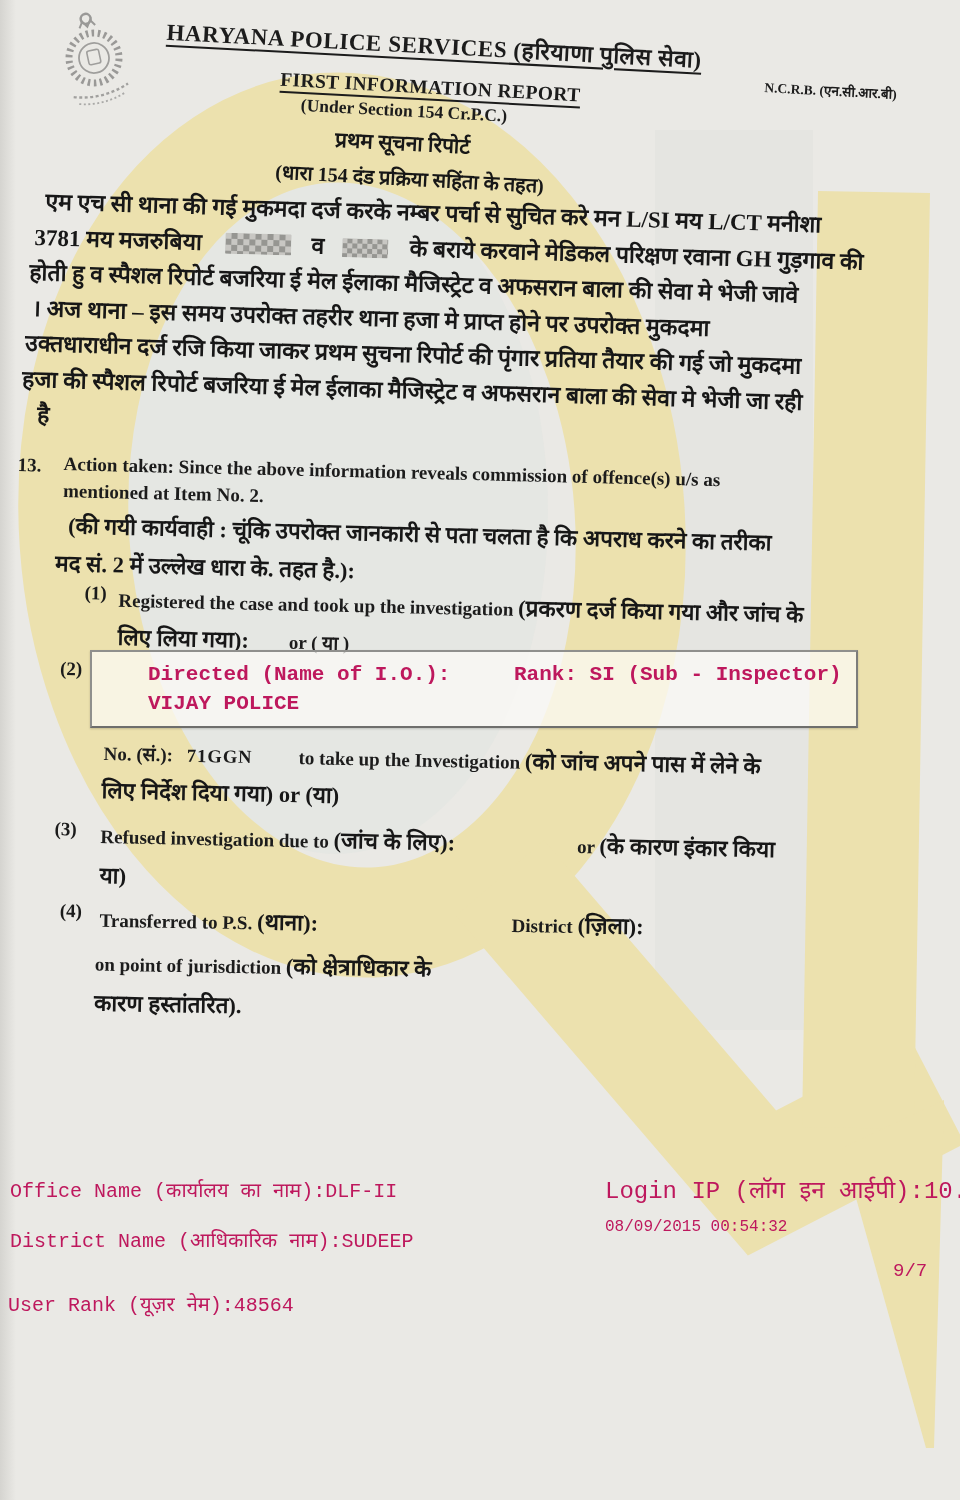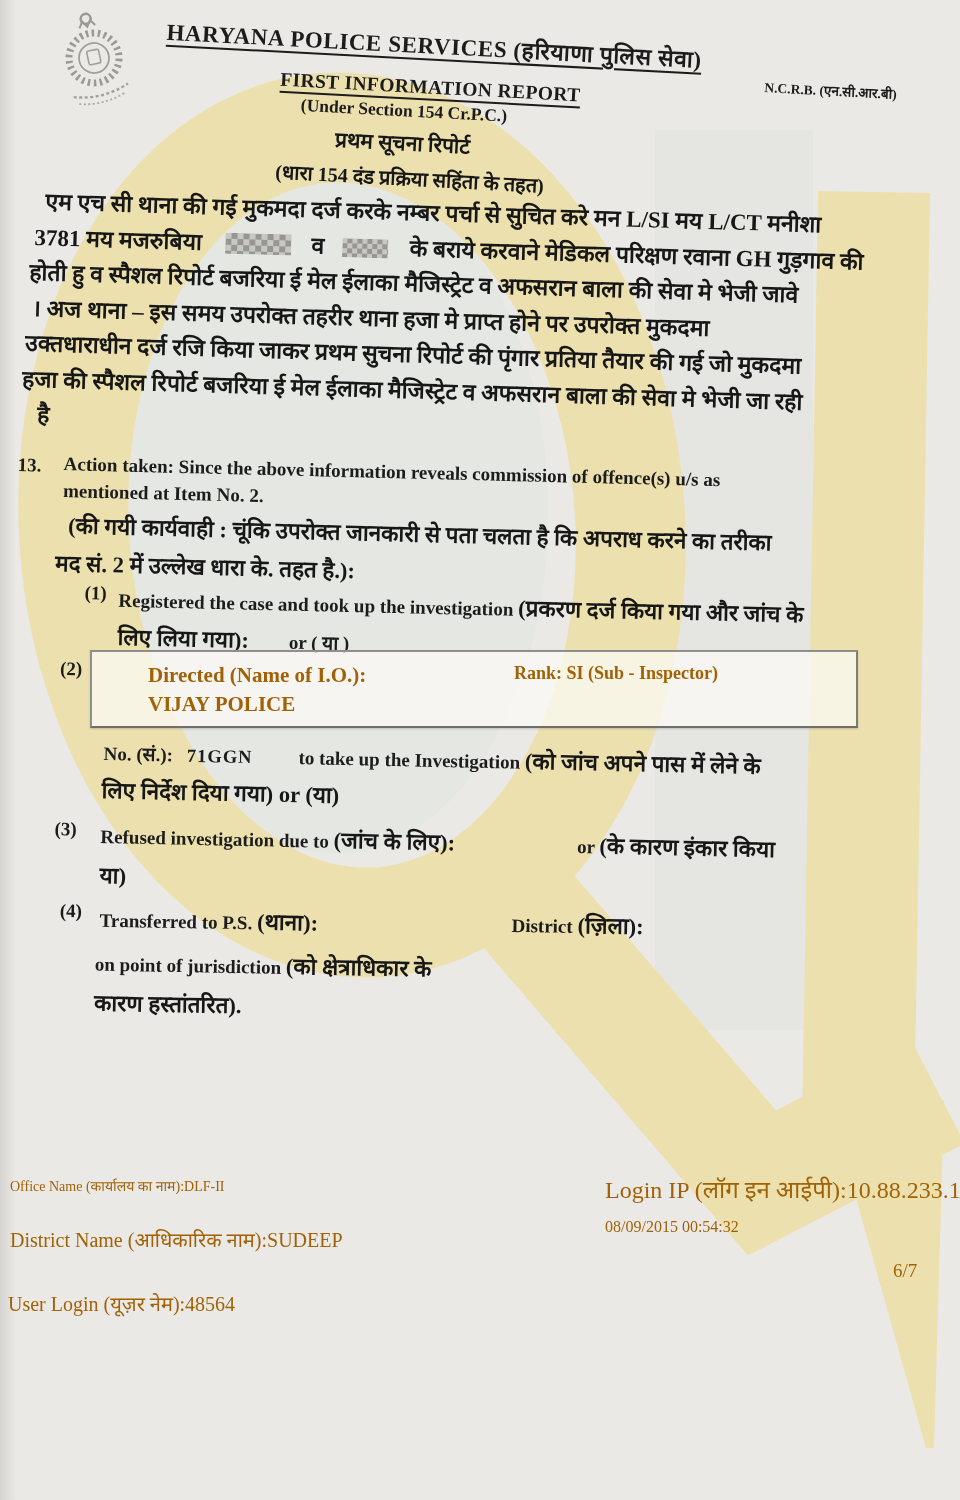--- a/index.html
+++ b/index.html
@@ -12,21 +12,21 @@
   .abs { position:absolute; }
   .wm { position:absolute; inset:0; width:100%; height:100%; pointer-events:none; }
   .edge-shadow { position:absolute; left:0; top:0; width:16px; height:100%;
     background:linear-gradient(90deg,#d5d4d0,rgba(213,212,208,0)); }
   
   .en { font-family:"Liberation Serif", serif; font-weight:700; color:#1c1c1c; }
   .hi { font-family:"Liberation Serif","DejaVu Sans", serif; font-weight:700; color:#171717; }
   .scanline { white-space:nowrap; }
   .u2 { text-decoration:underline; text-decoration-thickness:2px; text-underline-offset:5px; }
   
-  .ov { font-family:Liberation Serif, serif; color:#a16207; }
+  .ov { font-family:Liberation Mono, monospace; color:#be185d; }
   .iobox {
     position:absolute; background:rgba(252,251,248,0.72);
     border:2px solid #8f8f8d; border-bottom-color:#6e6e6c; border-right-color:#7c7c7a;
     box-shadow:0 1px 2px rgba(0,0,0,0.18);
   }
   .redact {
     display:inline-block; vertical-align:-3px;
     background:repeating-conic-gradient(#90908c 0% 25%, #c6c5c1 0% 50%);
     background-size:12px 12px; opacity:.92; border-radius:1px;
   }
@@ -101,21 +101,21 @@
     <div class="abs scanline" style="left:34px;top:42px;">
       <span class="hi" style="font-size:22.5px;">लिए लिया गया):</span>
       <span class="en" style="font-size:19px;margin-left:36px;">or ( या )</span>
     </div>
   </div>
 
   <div class="abs" style="left:58px;top:648px;width:880px;">
     <div class="abs num" style="left:2px;top:10px;font-size:19px;transform:rotate(1.2deg);">(2)</div>
     <div class="iobox" style="left:32px;top:2px;width:764px;height:74px;">
       <div class="ov" style="position:absolute;left:56px;top:11px;font-size:21px;font-weight:700;">Directed (Name of I.O.):</div>
-      <div class="ov" style="position:absolute;left:422px;top:11px;font-size:18px;font-weight:700;">Rank: SI (Sub - Inspector)</div>
+      <div class="ov" style="position:absolute;left:422px;top:11px;font-size:21px;font-weight:700;">Rank: SI (Sub - Inspector)</div>
       <div class="ov" style="position:absolute;left:56px;top:40px;font-size:21px;font-weight:700;">VIJAY POLICE</div>
     </div>
     <div class="abs scanline" style="left:46px;top:88px;transform:rotate(1.2deg);transform-origin:0 0;">
       <span class="en" style="font-size:19px;">No. (सं.):</span>
       <span class="en" style="font-size:18.5px;font-weight:600;letter-spacing:1px;margin-left:10px;">71GGN</span>
       <span class="en" style="font-size:19px;margin-left:42px;">to take up the Investigation </span><span class="hi" style="font-size:22.5px;">(को जांच अपने पास में लेने के</span>
     </div>
     <div class="abs scanline hi" style="left:44px;top:126px;font-size:22.5px;transform:rotate(1.2deg);transform-origin:0 0;">लिए निर्देश दिया गया) or (या)</div>
   </div>
 
@@ -136,21 +136,21 @@
     <div class="abs scanline" style="left:452px;top:4px;">
       <span class="en" style="font-size:19px;">District </span><span class="hi" style="font-size:22.5px;">(ज़िला):</span>
     </div>
     <div class="abs scanline" style="left:36px;top:50px;">
       <span class="en" style="font-size:19px;">on point of jurisdiction </span><span class="hi" style="font-size:22.5px;">(को क्षेत्राधिकार के</span>
     </div>
     <div class="abs scanline hi" style="left:36px;top:90px;font-size:22.5px;">कारण हस्तांतरित).</div>
   </div>
 
   <div>
-    <div class="abs ov scanline" style="left:10px;top:1176px;font-size:14px;">Office Name (कार्यालय का नाम):DLF-II</div>
+    <div class="abs ov scanline" style="left:10px;top:1176px;font-size:20px;">Office Name (कार्यालय का नाम):DLF-II</div>
     <div class="abs ov scanline" style="left:605px;top:1172px;font-size:24px;">Login IP (लॉग इन आईपी):10.88.233.141</div>
     <div class="abs ov scanline" style="left:10px;top:1226px;font-size:20px;">District Name (आधिकारिक नाम):SUDEEP</div>
     <div class="abs ov scanline" style="left:605px;top:1218px;font-size:16px;">08/09/2015 00:54:32</div>
-    <div class="abs ov scanline" style="left:893px;top:1260px;font-size:19px;">6/7</div>
-    <div class="abs ov scanline" style="left:8px;top:1290px;font-size:20px;">User Login (यूज़र नेम):48564</div>
+    <div class="abs ov scanline" style="left:893px;top:1260px;font-size:19px;">9/7</div>
+    <div class="abs ov scanline" style="left:8px;top:1290px;font-size:20px;">User Rank (यूज़र नेम):48564</div>
   </div>
 
 </div>
 
 </body></html>

